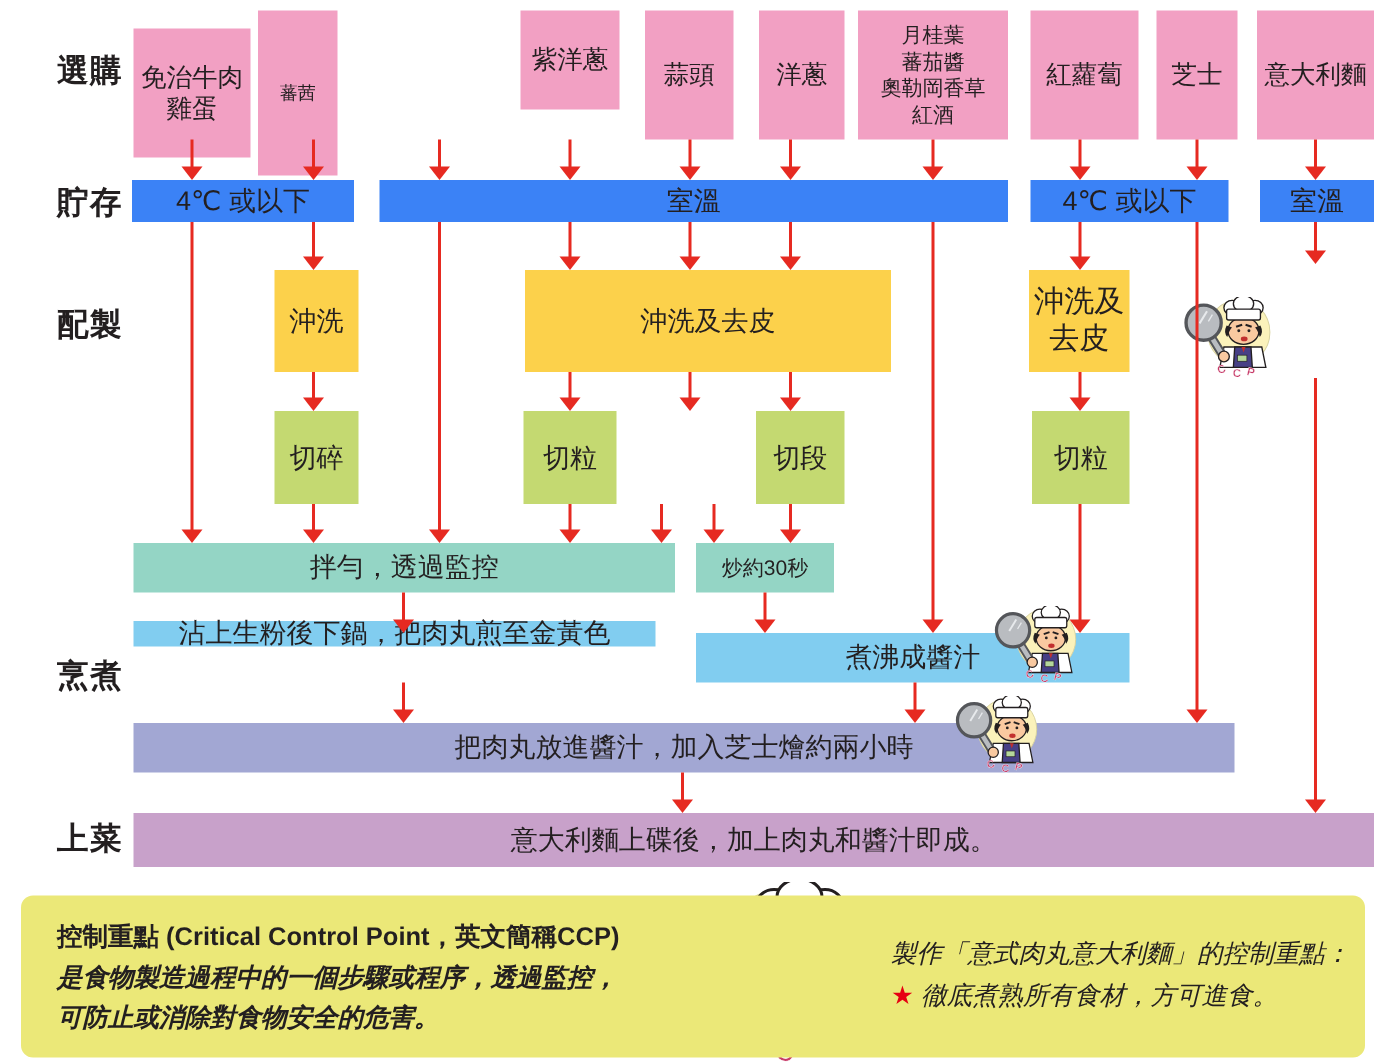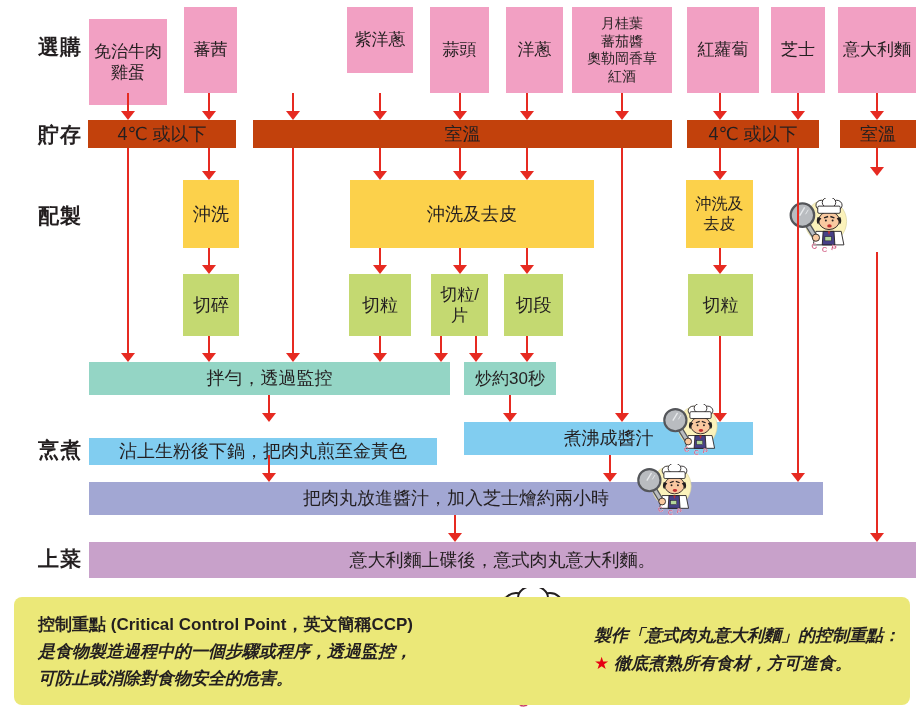--- a/index.html
+++ b/index.html
@@ -1,39 +1,39 @@
 <!DOCTYPE html>
 <html><head>
 <meta charset="utf-8">
 <style>
   html,body{margin:0;padding:0;background:#fff;}
   .canvas{position:relative;width:924px;height:709px;background:#ffffff;overflow:hidden;
           font-family:"Liberation Sans","DejaVu Sans",sans-serif;color:#231f20;}
   .box{position:absolute;display:flex;align-items:center;justify-content:center;
        text-align:center;white-space:pre-line;line-height:1.25;font-size:18px;}
   .pink{background:#f2a0c3;}
-  .salmon{background:#c2410c;}
+  .salmon{background:#3b82f6;}
   .yellow{background:#fcd14b;}
   .green{background:#c4d971;}
   .teal{background:#94d5c5;}
   .blue{background:#81cdf0;}
   .periwinkle{background:#a2a7d3;}
   .mauve{background:#c8a1ca;}
   .rowlabel{position:absolute;left:38px;width:64px;font-size:21px;font-weight:bold;
             text-align:left;letter-spacing:1px;}
   .arrow-shaft{position:absolute;width:2px;background:#e62a21;}
   .arrow-head{position:absolute;width:0;height:0;border-left:7px solid transparent;
               border-right:7px solid transparent;border-top:9px solid #e62a21;}
   .footer-box{position:absolute;left:14px;top:597px;width:896px;height:108px;
               background:#ebe878;border-radius:8px;}
   .footer-left{position:absolute;left:38px;top:611px;font-size:17px;line-height:27px;}
   .footer-left .t{font-weight:bold;}
   .footer-left .i{font-weight:bold;font-style:italic;}
   .footer-right{position:absolute;left:594px;top:622px;font-size:17px;line-height:28px;
-                font-weight:bold;font-style:italic;}
+                font-weight:normal;font-style:italic;}
   .star{color:#e60012;font-style:normal;}
   .ccp-letter{font-family:"Liberation Sans",sans-serif;font-size:17px;font-weight:bold;
               fill:#c73a68;stroke:#ffffff;stroke-width:0.5px;}
   svg.chef{position:absolute;overflow:visible;}
 </style>
 </head>
 <body>
 
 <div class="canvas">
 
@@ -69,57 +69,55 @@
   </svg>
 
   <div class="rowlabel" style="top:33px">選購</div>
   <div class="rowlabel" style="top:121px">貯存</div>
   <div class="rowlabel" style="top:202px">配製</div>
   <div class="rowlabel" style="top:436px">烹煮</div>
   <div class="rowlabel" style="top:545px">上菜</div>
 
   <div class="box pink" style="left:89px;top:19px;width:78px;height:86px;font-size:17px">免治牛肉
 雞蛋</div>
-  <div class="box pink" style="left:184px;top:7px;width:53px;height:86px;font-size:17px">蕃茜</div>
+  <div class="box pink" style="left:172px;top:7px;width:53px;height:110px;font-size:12px">蕃茜</div>
   <div class="box pink" style="left:347px;top:7px;width:66px;height:66px;font-size:17px">紫洋蔥</div>
   <div class="box pink" style="left:430px;top:7px;width:59px;height:86px;font-size:17px">蒜頭</div>
   <div class="box pink" style="left:572px;top:7px;width:100px;height:86px;font-size:14px">月桂葉
 蕃茄醬
 奧勒岡香草
 紅酒</div>
   <div class="box pink" style="left:506px;top:7px;width:57px;height:86px;font-size:17px">洋蔥</div>
   <div class="box pink" style="left:687px;top:7px;width:72px;height:86px;font-size:17px">紅蘿蔔</div>
   <div class="box pink" style="left:838px;top:7px;width:78px;height:86px;font-size:17px">意大利麵</div>
   <div class="box pink" style="left:771px;top:7px;width:54px;height:86px;font-size:17px">芝士</div>
 
   <div class="box salmon" style="left:88px;top:120px;width:148px;height:28px">4℃ 或以下</div>
   <div class="box salmon" style="left:253px;top:120px;width:419px;height:28px">室溫</div>
   <div class="box salmon" style="left:687px;top:120px;width:132px;height:28px">4℃ 或以下</div>
   <div class="box salmon" style="left:840px;top:120px;width:76px;height:28px">室溫</div>
 
   <div class="box yellow" style="left:183px;top:180px;width:56px;height:68px">沖洗</div>
   <div class="box yellow" style="left:350px;top:180px;width:244px;height:68px">沖洗及去皮</div>
-  <div class="box yellow" style="left:686px;top:180px;width:67px;height:68px;font-size:16px">沖洗及
+  <div class="box yellow" style="left:686px;top:180px;width:67px;height:68px;font-size:20px">沖洗及
 去皮</div>
 
   <div class="box green" style="left:183px;top:274px;width:56px;height:62px">切碎</div>
   <div class="box green" style="left:349px;top:274px;width:62px;height:62px">切粒</div>
-  <div class="box green" style="left:431px;top:274px;width:57px;height:62px;font-size:17px">切粒/
-片</div>
   <div class="box green" style="left:504px;top:274px;width:59px;height:62px">切段</div>
   <div class="box green" style="left:688px;top:274px;width:65px;height:62px">切粒</div>
 
   <div class="box teal" style="left:89px;top:362px;width:361px;height:33px">拌勻，透過監控</div>
-  <div class="box teal" style="left:464px;top:362px;width:92px;height:33px;font-size:17px">炒約30秒</div>
-
-  <div class="box blue" style="left:89px;top:438px;width:348px;height:27px">沾上生粉後下鍋，把肉丸煎至金黃色</div>
+  <div class="box teal" style="left:464px;top:362px;width:92px;height:33px;font-size:14px">炒約30秒</div>
+
+  <div class="box blue" style="left:89px;top:414px;width:348px;height:17px">沾上生粉後下鍋，把肉丸煎至金黃色</div>
   <div class="box blue" style="left:464px;top:422px;width:289px;height:33px">煮沸成醬汁</div>
   <div class="box periwinkle" style="left:89px;top:482px;width:734px;height:33px">把肉丸放進醬汁，加入芝士燴約兩小時</div>
 
-  <div class="box mauve" style="left:89px;top:542px;width:827px;height:36px">意大利麵上碟後，意式肉丸意大利麵。</div>
+  <div class="box mauve" style="left:89px;top:542px;width:827px;height:36px">意大利麵上碟後，加上肉丸和醬汁即成。</div>
 
   <svg class="chef" style="left:786px;top:198px" width="68" height="55" viewBox="0 0 150 122">
       <use href="#ccp-chef"></use>
     </svg>
   <svg class="chef" style="left:660px;top:404px" width="64" height="52" viewBox="0 0 150 122">
       <use href="#ccp-chef"></use>
     </svg>
   <svg class="chef" style="left:634px;top:464px" width="64" height="52" viewBox="0 0 150 122">
       <use href="#ccp-chef"></use>
     </svg>

